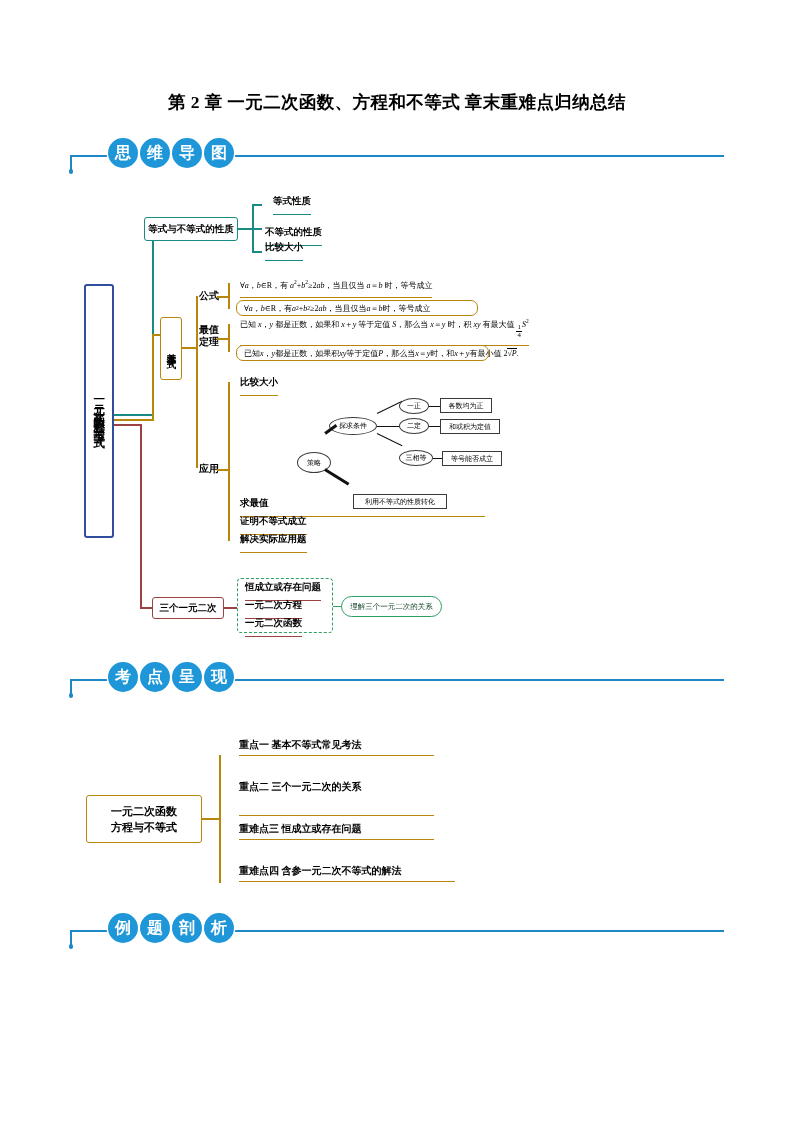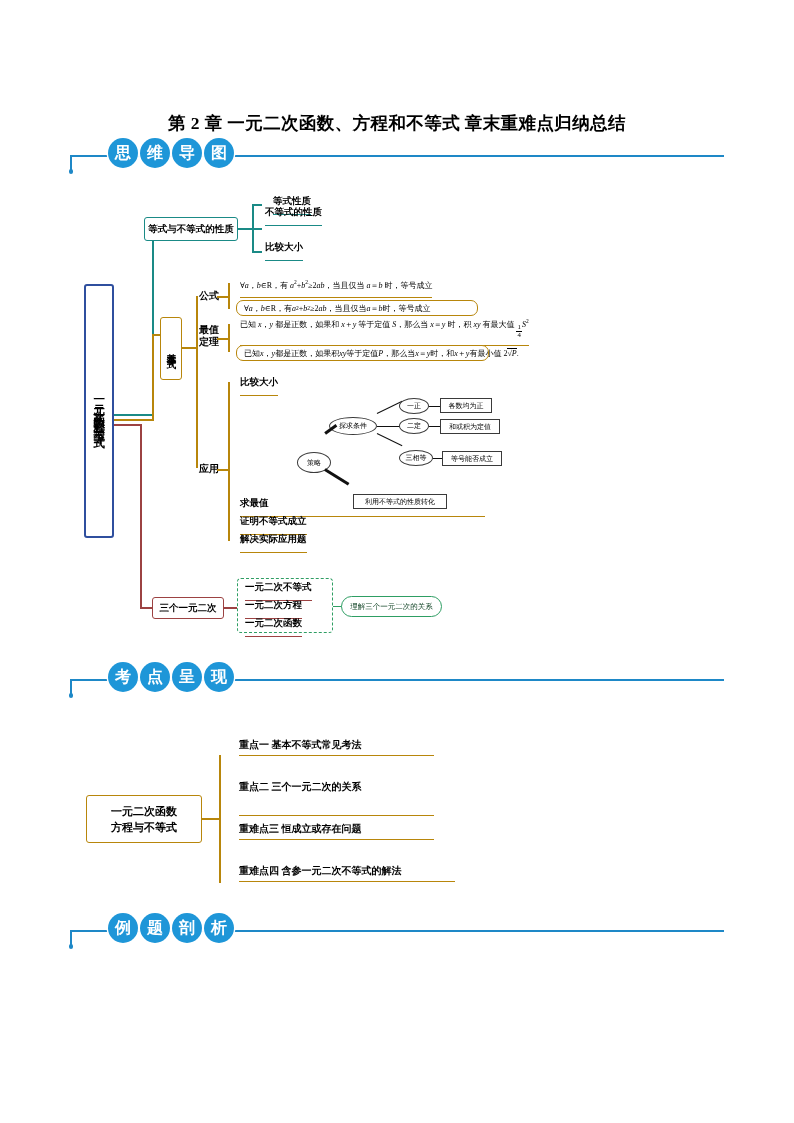--- a/index.html
+++ b/index.html
@@ -2,21 +2,21 @@
 <html><head>
 <meta charset="utf-8">
 <style>
   html,body{margin:0;padding:0;background:#ffffff;}
   body{width:794px;height:1123px;position:relative;overflow:hidden;
        font-family:"Liberation Serif","DejaVu Serif",serif;color:#000;}
 
   
   .page-title{position:absolute;left:0;top:90px;width:794px;text-align:center;
     font-family:"Liberation Serif",serif;font-weight:bold;font-size:17.5px;
-    letter-spacing:.4px;white-space:nowrap;margin-top:21px;}
+    letter-spacing:.4px;white-space:nowrap;}
 
   
   .sec{position:absolute;left:70px;width:654px;height:34px;}
   .sec .rule{position:absolute;left:0;top:17px;width:654px;height:1.5px;background:#1e88c7;}
   .sec .tick{position:absolute;left:0;top:17px;width:1.5px;height:16px;background:#1e88c7;}
   .sec .tickdot{position:absolute;left:-1.5px;top:31px;width:4.5px;height:4.5px;border-radius:50%;background:#1e88c7;}
   .sec .pills{position:absolute;left:38px;top:0;display:flex;gap:2px;}
   .sec .pill{width:30px;height:30px;border-radius:50%;background:#1e96d8;
     color:#fff;font-weight:bold;font-size:16px;display:flex;align-items:center;
     justify-content:center;box-shadow:0 0 0 1.4px #fff;
@@ -100,21 +100,21 @@
     <span>等式与不等式的性质</span>
   </div>
 
   <div class="ln" style="left:252px;top:204px;width:1.6px;height:48px;background:#1a8a86;"></div>
   <div class="ln" style="left:238px;top:228px;width:14px;height:1.6px;background:#1a8a86;"></div>
   <div class="ln" style="left:252px;top:204px;width:10px;height:1.6px;background:#1a8a86;"></div>
   <div class="ln" style="left:252px;top:228px;width:10px;height:1.6px;background:#1a8a86;"></div>
   <div class="ln" style="left:252px;top:251px;width:10px;height:1.6px;background:#1a8a86;"></div>
 
   <div class="leaf" style="left:273px;top:195px;border-bottom:1.3px solid #1a8a86;">等式性质</div>
-  <div class="leaf" style="left:265px;top:206px;border-bottom:1.3px solid #1a8a86;">不等式的性质</div>
+  <div class="leaf" style="left:265px;top:226px;border-bottom:1.3px solid #1a8a86;">不等式的性质</div>
   <div class="leaf" style="left:265px;top:241px;border-bottom:1.3px solid #1a8a86;">比较大小</div>
 
   <div class="ln" style="left:114px;top:419px;width:40px;height:2.2px;background:#b8860b;"></div>
   <div class="ln" style="left:152px;top:336px;width:2.2px;height:85px;background:#b8860b;"></div>
   <div class="ln" style="left:152px;top:334px;width:20px;height:2.2px;background:#b8860b;"></div>
 
   <div class="lblbox" style="left:160px;top:317px;width:22px;height:63px;border:1.4px solid #b8860b;">
     <span style="writing-mode:vertical-rl;text-orientation:upright;letter-spacing:1.5px;">基本不等式</span>
   </div>
 
@@ -209,21 +209,21 @@
 
   <div class="lblbox" style="left:152px;top:597px;width:72px;height:22px;border:1.4px solid #9c4242;">
     <span>三个一元二次</span>
   </div>
 
   <div class="ln" style="left:238px;top:585px;width:1.6px;height:46px;background:#9c4242;"></div>
   <div class="ln" style="left:224px;top:607px;width:14px;height:1.6px;background:#9c4242;"></div>
 
   <div class="dashbox" style="left:237px;top:578px;width:96px;height:55px;"></div>
 
-  <div class="leaf" style="left:245px;top:581px;border-bottom:1.2px solid #9c4242;">一元二次不等式</div>
+  <div class="leaf" style="left:245px;top:581px;border-bottom:1.2px solid #9c4242;">恒成立或存在问题</div>
   <div class="leaf" style="left:245px;top:599px;border-bottom:1.2px solid #9c4242;">一元二次方程</div>
   <div class="leaf" style="left:245px;top:617px;border-bottom:1.2px solid #9c4242;">一元二次函数</div>
 
   <div class="ln" style="left:333px;top:606px;width:10px;height:1.2px;background:#2e9e63;"></div>
   <div class="greenpill" style="left:341px;top:596px;width:101px;height:21px;">
     <span>理解三个一元二次的关系</span>
   </div>
 </div>
 
 <div class="sec" style="top:662px">

